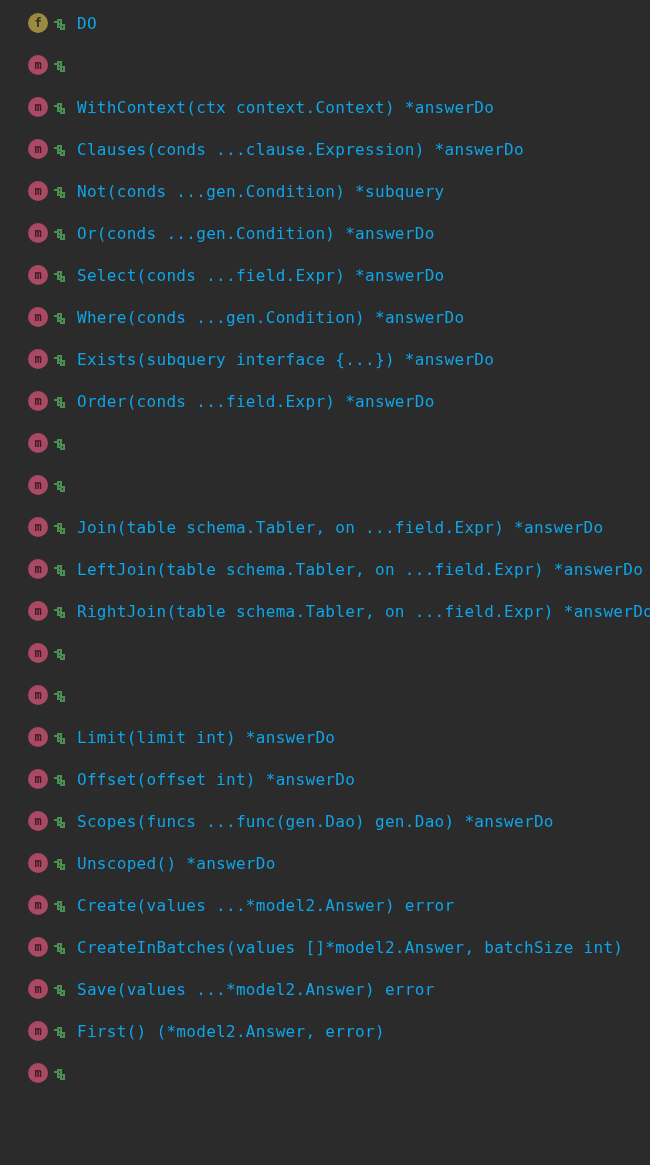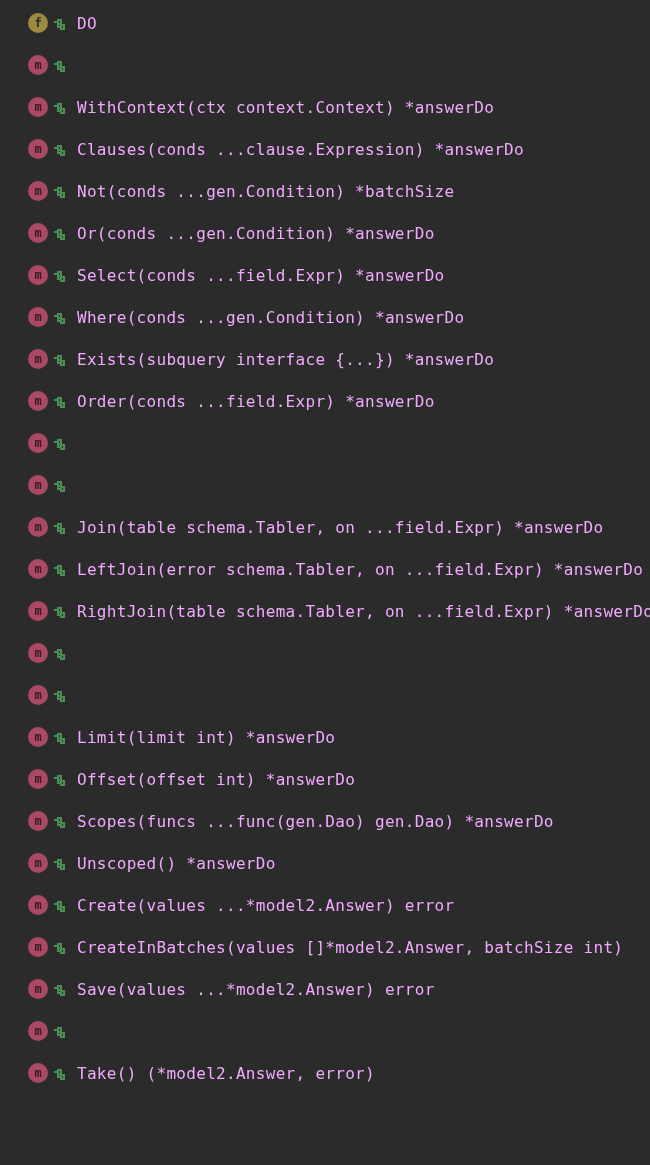--- a/index.html
+++ b/index.html
@@ -53,21 +53,21 @@
       height: 13px;
       flex-shrink: 0;
       margin-right: 8px;
       position: relative;
     }
     .icon-class svg {
       width: 13px;
       height: 13px;
     }
     .item-name {
-      color: #f0abfc;
+      color: #0ea5e9;
       letter-spacing: 0.3px;
       white-space: nowrap;
     }
   </style>
 </head>
 <body>
 
 <div class="outline-list">
 <div class="outline-item">
       <span class="icon-circle icon-f">f</span>
@@ -94,21 +94,21 @@
       <span class="icon-class"><svg viewBox="0 0 13 13">
           <path d="M1 3 L4 3 L4 1 L7 1 L7 3 L7 5 L4 5 L4 8 L7 8 L7 6 L10 6 L10 10 L7 10 L7 8" fill="none" stroke="#4a9050" stroke-width="2" stroke-linecap="square"></path>
         </svg></span>
       <span class="item-name">Clauses(conds ...clause.Expression) *answerDo</span>
     </div>
     <div class="outline-item">
       <span class="icon-circle icon-m">m</span>
       <span class="icon-class"><svg viewBox="0 0 13 13">
           <path d="M1 3 L4 3 L4 1 L7 1 L7 3 L7 5 L4 5 L4 8 L7 8 L7 6 L10 6 L10 10 L7 10 L7 8" fill="none" stroke="#4a9050" stroke-width="2" stroke-linecap="square"></path>
         </svg></span>
-      <span class="item-name">Not(conds ...gen.Condition) *batchSize</span>
+      <span class="item-name">Not(conds ...gen.Condition) *subquery</span>
     </div>
     <div class="outline-item">
       <span class="icon-circle icon-m">m</span>
       <span class="icon-class"><svg viewBox="0 0 13 13">
           <path d="M1 3 L4 3 L4 1 L7 1 L7 3 L7 5 L4 5 L4 8 L7 8 L7 6 L10 6 L10 10 L7 10 L7 8" fill="none" stroke="#4a9050" stroke-width="2" stroke-linecap="square"></path>
         </svg></span>
       <span class="item-name">Or(conds ...gen.Condition) *answerDo</span>
     </div>
     <div class="outline-item">
       <span class="icon-circle icon-m">m</span>
@@ -155,21 +155,21 @@
       <span class="icon-class"><svg viewBox="0 0 13 13">
           <path d="M1 3 L4 3 L4 1 L7 1 L7 3 L7 5 L4 5 L4 8 L7 8 L7 6 L10 6 L10 10 L7 10 L7 8" fill="none" stroke="#4a9050" stroke-width="2" stroke-linecap="square"></path>
         </svg></span>
       <span class="item-name">Join(table schema.Tabler, on ...field.Expr) *answerDo</span>
     </div>
     <div class="outline-item">
       <span class="icon-circle icon-m">m</span>
       <span class="icon-class"><svg viewBox="0 0 13 13">
           <path d="M1 3 L4 3 L4 1 L7 1 L7 3 L7 5 L4 5 L4 8 L7 8 L7 6 L10 6 L10 10 L7 10 L7 8" fill="none" stroke="#4a9050" stroke-width="2" stroke-linecap="square"></path>
         </svg></span>
-      <span class="item-name">LeftJoin(error schema.Tabler, on ...field.Expr) *answerDo</span>
+      <span class="item-name">LeftJoin(table schema.Tabler, on ...field.Expr) *answerDo</span>
     </div>
     <div class="outline-item">
       <span class="icon-circle icon-m">m</span>
       <span class="icon-class"><svg viewBox="0 0 13 13">
           <path d="M1 3 L4 3 L4 1 L7 1 L7 3 L7 5 L4 5 L4 8 L7 8 L7 6 L10 6 L10 10 L7 10 L7 8" fill="none" stroke="#4a9050" stroke-width="2" stroke-linecap="square"></path>
         </svg></span>
       <span class="item-name">RightJoin(table schema.Tabler, on ...field.Expr) *answerDo</span>
     </div>
     <div class="outline-item">
       <span class="icon-circle icon-m">m</span>
@@ -230,21 +230,21 @@
       <span class="icon-class"><svg viewBox="0 0 13 13">
           <path d="M1 3 L4 3 L4 1 L7 1 L7 3 L7 5 L4 5 L4 8 L7 8 L7 6 L10 6 L10 10 L7 10 L7 8" fill="none" stroke="#4a9050" stroke-width="2" stroke-linecap="square"></path>
         </svg></span>
       <span class="item-name">Save(values ...*model2.Answer) error</span>
     </div>
     <div class="outline-item">
       <span class="icon-circle icon-m">m</span>
       <span class="icon-class"><svg viewBox="0 0 13 13">
           <path d="M1 3 L4 3 L4 1 L7 1 L7 3 L7 5 L4 5 L4 8 L7 8 L7 6 L10 6 L10 10 L7 10 L7 8" fill="none" stroke="#4a9050" stroke-width="2" stroke-linecap="square"></path>
         </svg></span>
-    </div>
-    <div class="outline-item">
-      <span class="icon-circle icon-m">m</span>
-      <span class="icon-class"><svg viewBox="0 0 13 13">
-          <path d="M1 3 L4 3 L4 1 L7 1 L7 3 L7 5 L4 5 L4 8 L7 8 L7 6 L10 6 L10 10 L7 10 L7 8" fill="none" stroke="#4a9050" stroke-width="2" stroke-linecap="square"></path>
-        </svg></span>
-      <span class="item-name">Take() (*model2.Answer, error)</span>
+      <span class="item-name">First() (*model2.Answer, error)</span>
+    </div>
+    <div class="outline-item">
+      <span class="icon-circle icon-m">m</span>
+      <span class="icon-class"><svg viewBox="0 0 13 13">
+          <path d="M1 3 L4 3 L4 1 L7 1 L7 3 L7 5 L4 5 L4 8 L7 8 L7 6 L10 6 L10 10 L7 10 L7 8" fill="none" stroke="#4a9050" stroke-width="2" stroke-linecap="square"></path>
+        </svg></span>
     </div>
   </div>
 
 </body></html>

